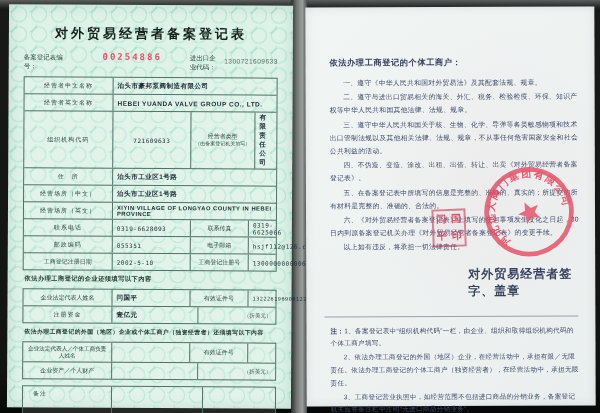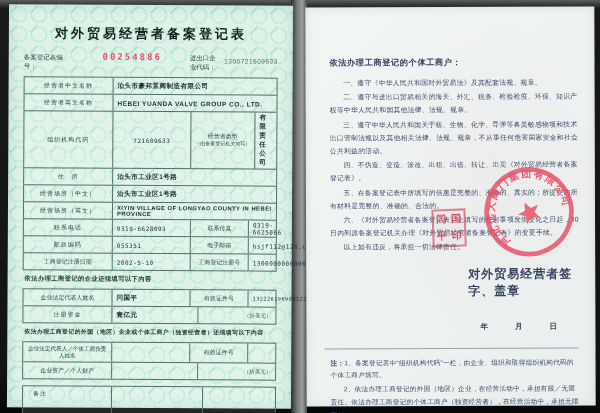--- a/index.html
+++ b/index.html
@@ -191,21 +191,20 @@
     <p class="para">一、遵守《中华人民共和国对外贸易法》及其配套法规、规章。</p>
     <p class="para">二、遵守与进出口贸易相关的海关、外汇、税务、检验检疫、环保、知识产权等中华人民共和国其他法律、法规、规章。</p>
     <p class="para">三、遵守中华人民共和国关于核、生物、化学、导弹等各类敏感物项和技术出口管制法规以及其他相关法律、法规、规章，不从事任何危害国家安全和社会公共利益的活动。</p>
     <p class="para">四、不伪造、变造、涂改、出租、出借、转让、出卖《对外贸易经营者备案登记表》。</p>
     <p class="para">五、在备案登记表中所填写的信息是完整的、准确的、真实的；所提交的所有材料是完整的、准确的、合法的。</p>
     <p class="para">六、《对外贸易经营者备案登记表》上填写的任何事项发生变化之日起，30日内到原备案登记机关办理《对外贸易经营者备案登记表》的变更手续。</p>
     <p class="para">以上如有违反，将承担一切法律责任。</p>
   </div>
 
   <div class="r-signline">对外贸易经营者签字、盖章</div>
-  <div class="r-date">年　　月　　日</div>
 
   <hr class="r-divider">
 
   <div class="r-notes">
     <p class="note"><span class="nlab">注：</span><span>1、备案登记表中“组织机构代码”一栏，由企业、组织和取得组织机构代码的个体工商户填写。</span></p>
     <p class="note indent">2、依法办理工商登记的外国（地区）企业，在经营活动中，承担有限／无限责任。依法办理工商登记的个体工商户（独资经营者），在经营活动中，承担无限责任。</p>
     <p class="note indent">3、工商登记营业执照中，如经营范围不包括进口商品的分销业务，备案登记机关应在备注栏中注明“无进口商品分销业务”。</p>
   </div>
 
   <svg class="stamp-r" viewBox="0 0 100 100">

